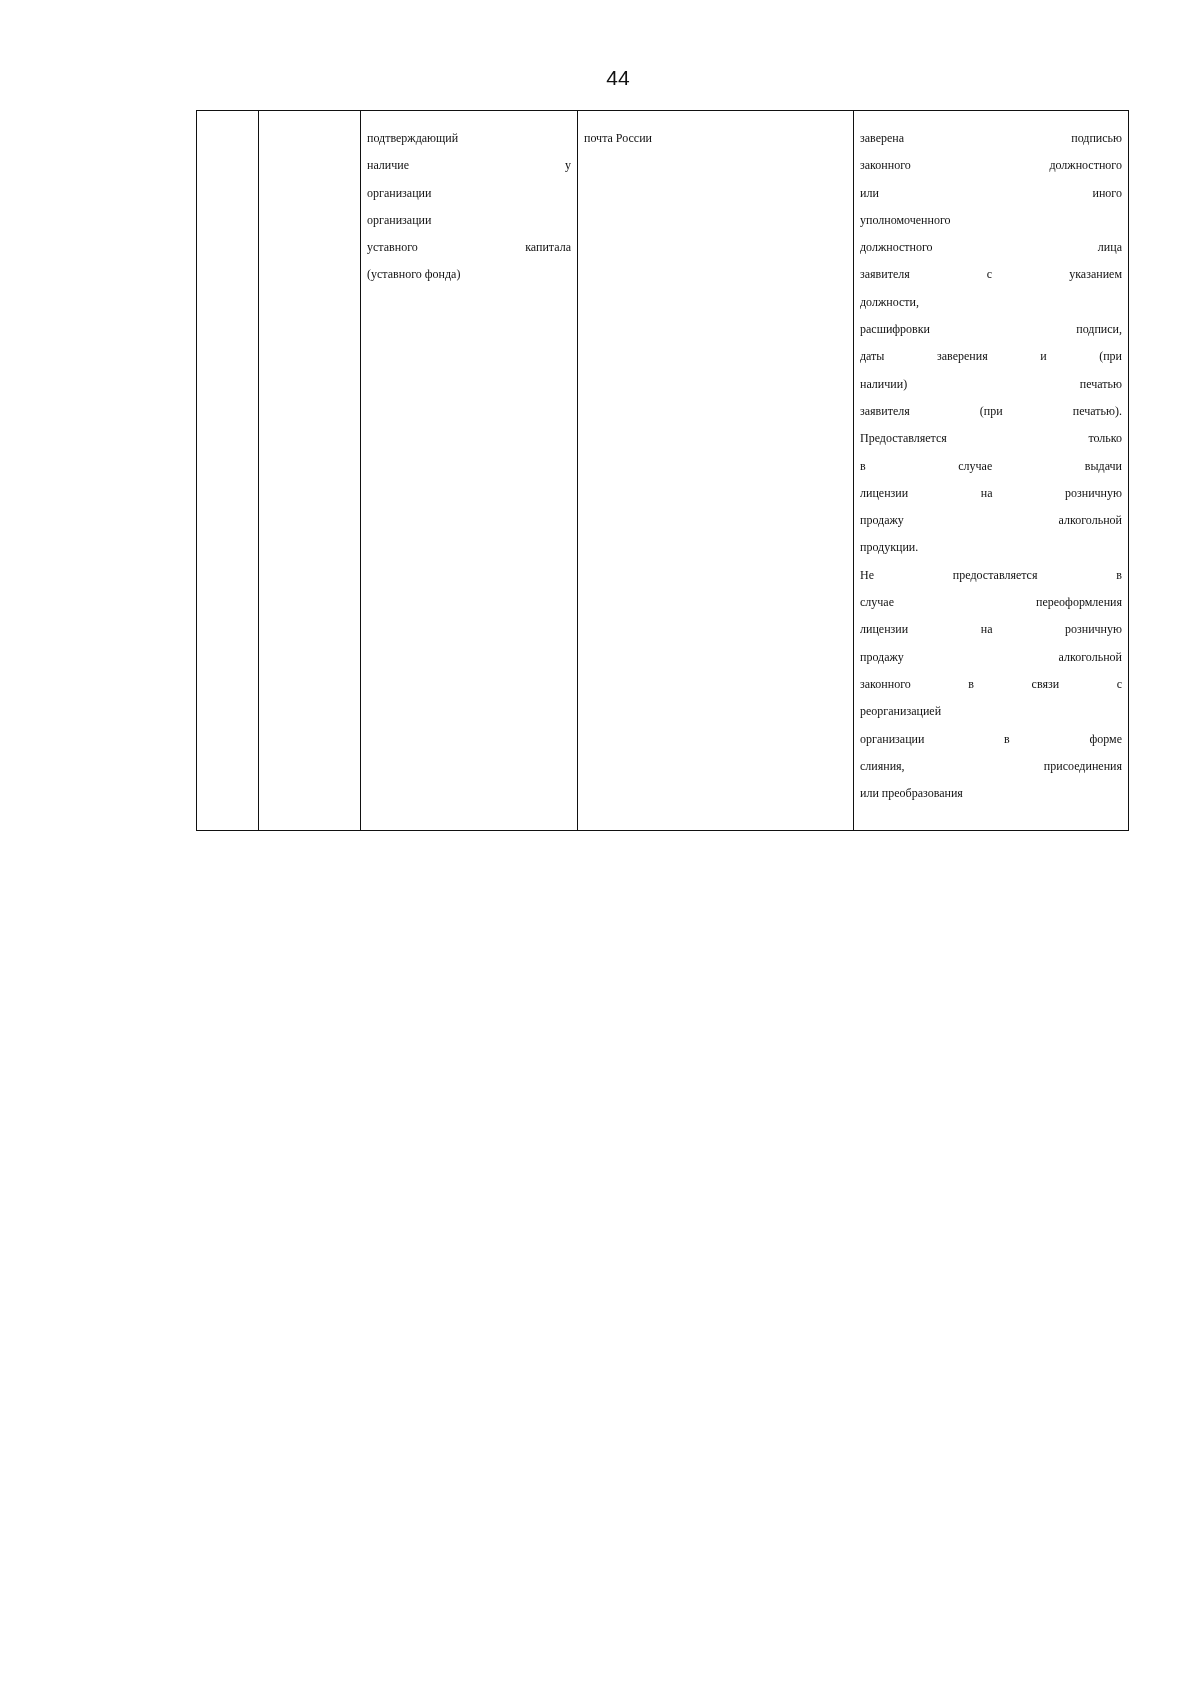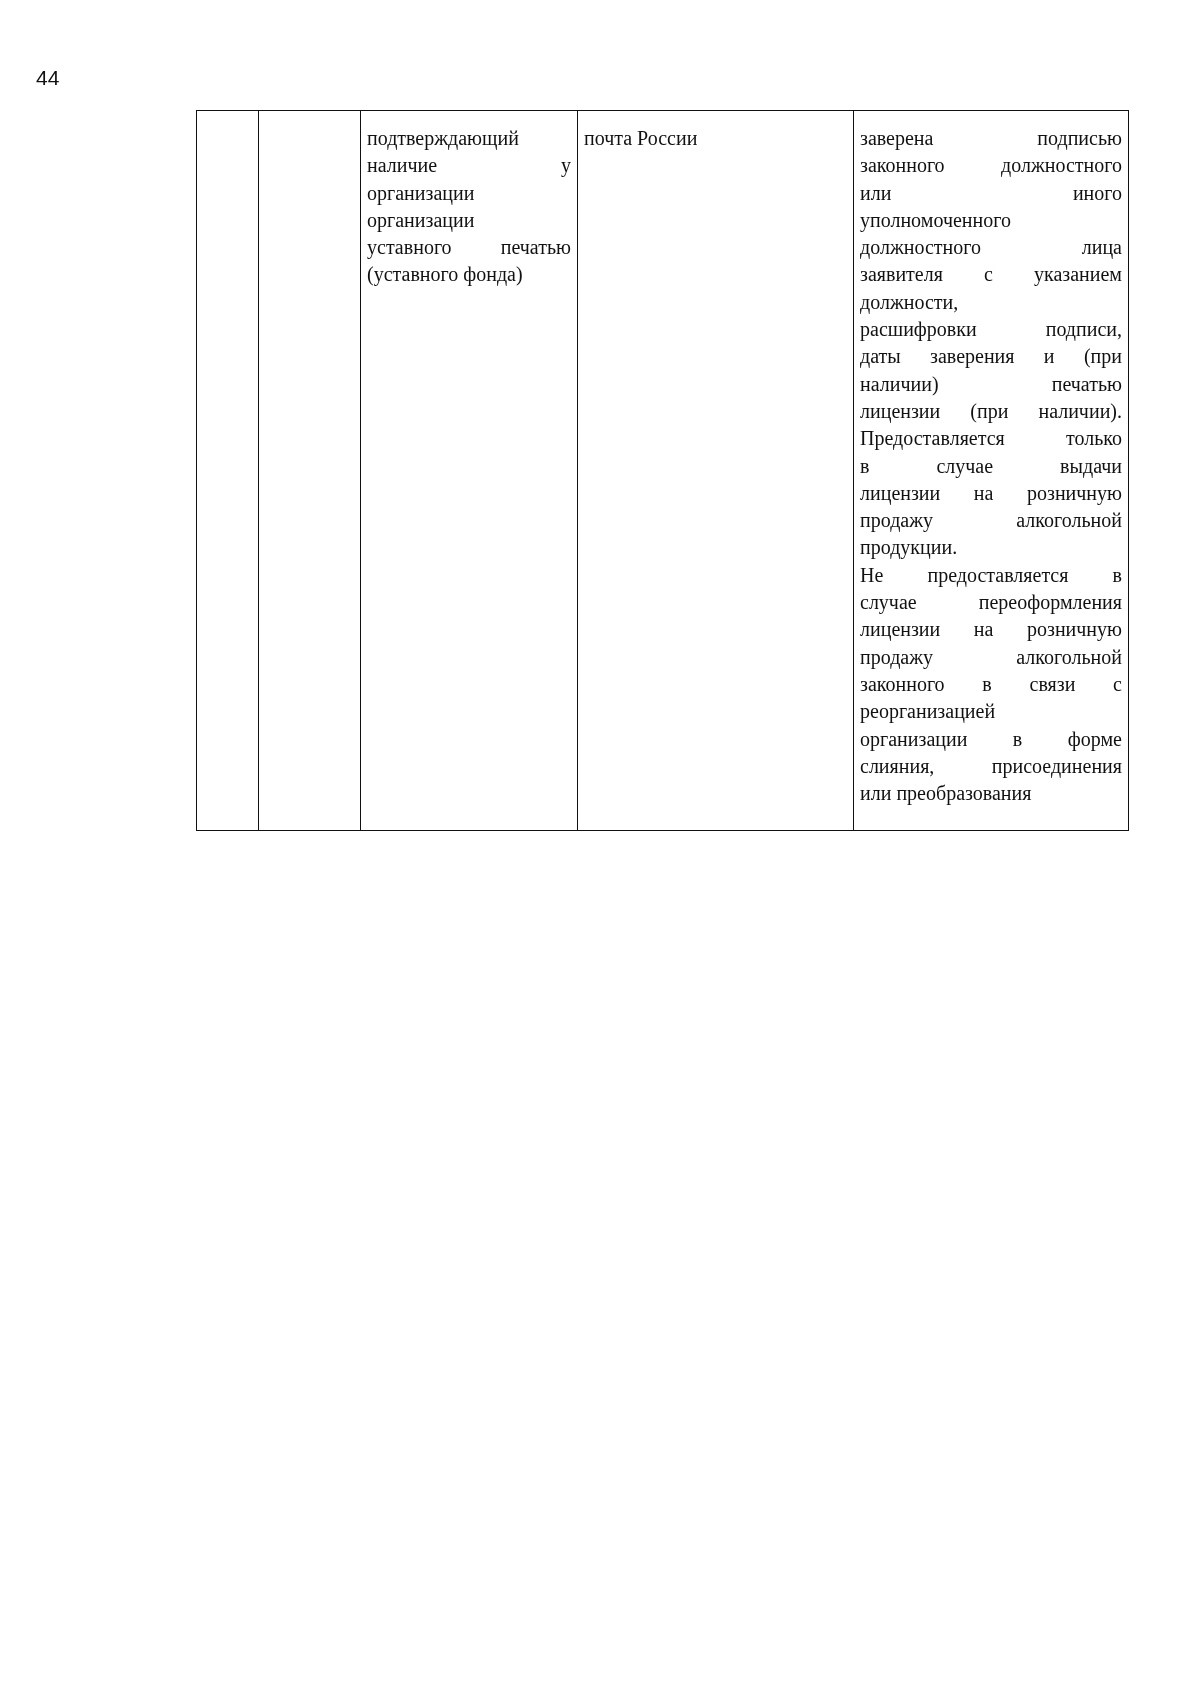--- a/index.html
+++ b/index.html
@@ -1,19 +1,19 @@
 <!DOCTYPE html>
 <html><head>
 <meta charset="utf-8">
 <style>
   html, body { margin: 0; padding: 0; background: #ffffff; }
   body { width: 1200px; height: 1686px; position: relative; overflow: hidden; font-family: "Liberation Serif", serif; color: #111; }
-  .page-number { position: absolute; top: 66px; left: 0; width: 1200px; padding-left: 36px; box-sizing: border-box; text-align: left; font-family: "Liberation Sans", sans-serif; font-size: 21px; }
+  .page-number { position: absolute; top: 66px; left: 0; width: 1200px; padding-left: 36px; box-sizing: border-box; text-align: center; font-family: "Liberation Sans", sans-serif; font-size: 21px; }
   table.doc { position: absolute; top: 110px; left: 196px; border-collapse: collapse; table-layout: fixed; }
-  table.doc td { border: 1.5px solid #111; vertical-align: top; padding: 0 6px; font-size: 20px; line-height: 27.3px; }
+  table.doc td { border: 1.5px solid #111; vertical-align: top; padding: 0 6px; font-size: 12px; line-height: 27.3px; }
   table.doc tr { height: 720px; }
   td.c1 { width: 49px; }
   td.c2 { width: 89px; }
   td.c3 { width: 204px; }
   td.c4 { width: 263px; margin-top: 47px; }
   td.c5 { width: 262px; margin-left: 17px; }
   .cell-text { padding-top: 14px; }
   .line { display: block; text-align: justify; text-align-last: justify; }
   .line.last { text-align-last: left; }
 </style>
@@ -26,40 +26,40 @@
   <tbody>
       <tr>
     <td class="c1"></td>
     <td class="c2"></td>
     <td class="c3">
       <div class="cell-text">
         <span class="line">подтверждающий</span>
         <span class="line">наличие у</span>
         <span class="line last">организации</span>
         <span class="line last">организации</span>
-        <span class="line">уставного печатью</span>
+        <span class="line">уставного капитала</span>
         <span class="line last">(уставного фонда)</span>
       </div>
     </td>
     <td class="c4">
       <div class="cell-text">почта России</div>
     </td>
     <td class="c5">
       <div class="cell-text">
         <span class="line">заверена подписью</span>
         <span class="line">законного должностного</span>
         <span class="line">или иного</span>
         <span class="line last">уполномоченного</span>
         <span class="line">должностного лица</span>
         <span class="line">заявителя с указанием</span>
         <span class="line last">должности,</span>
         <span class="line">расшифровки подписи,</span>
         <span class="line">даты заверения и (при</span>
         <span class="line">наличии) печатью</span>
-        <span class="line">лицензии (при наличии).</span>
+        <span class="line">заявителя (при печатью).</span>
         <span class="line">Предоставляется только</span>
         <span class="line">в случае выдачи</span>
         <span class="line">лицензии на розничную</span>
         <span class="line">продажу алкогольной</span>
         <span class="line last">продукции.</span>
         <span class="line">Не предоставляется в</span>
         <span class="line">случае переоформления</span>
         <span class="line">лицензии на розничную</span>
         <span class="line">продажу алкогольной</span>
         <span class="line">законного в связи с</span>

